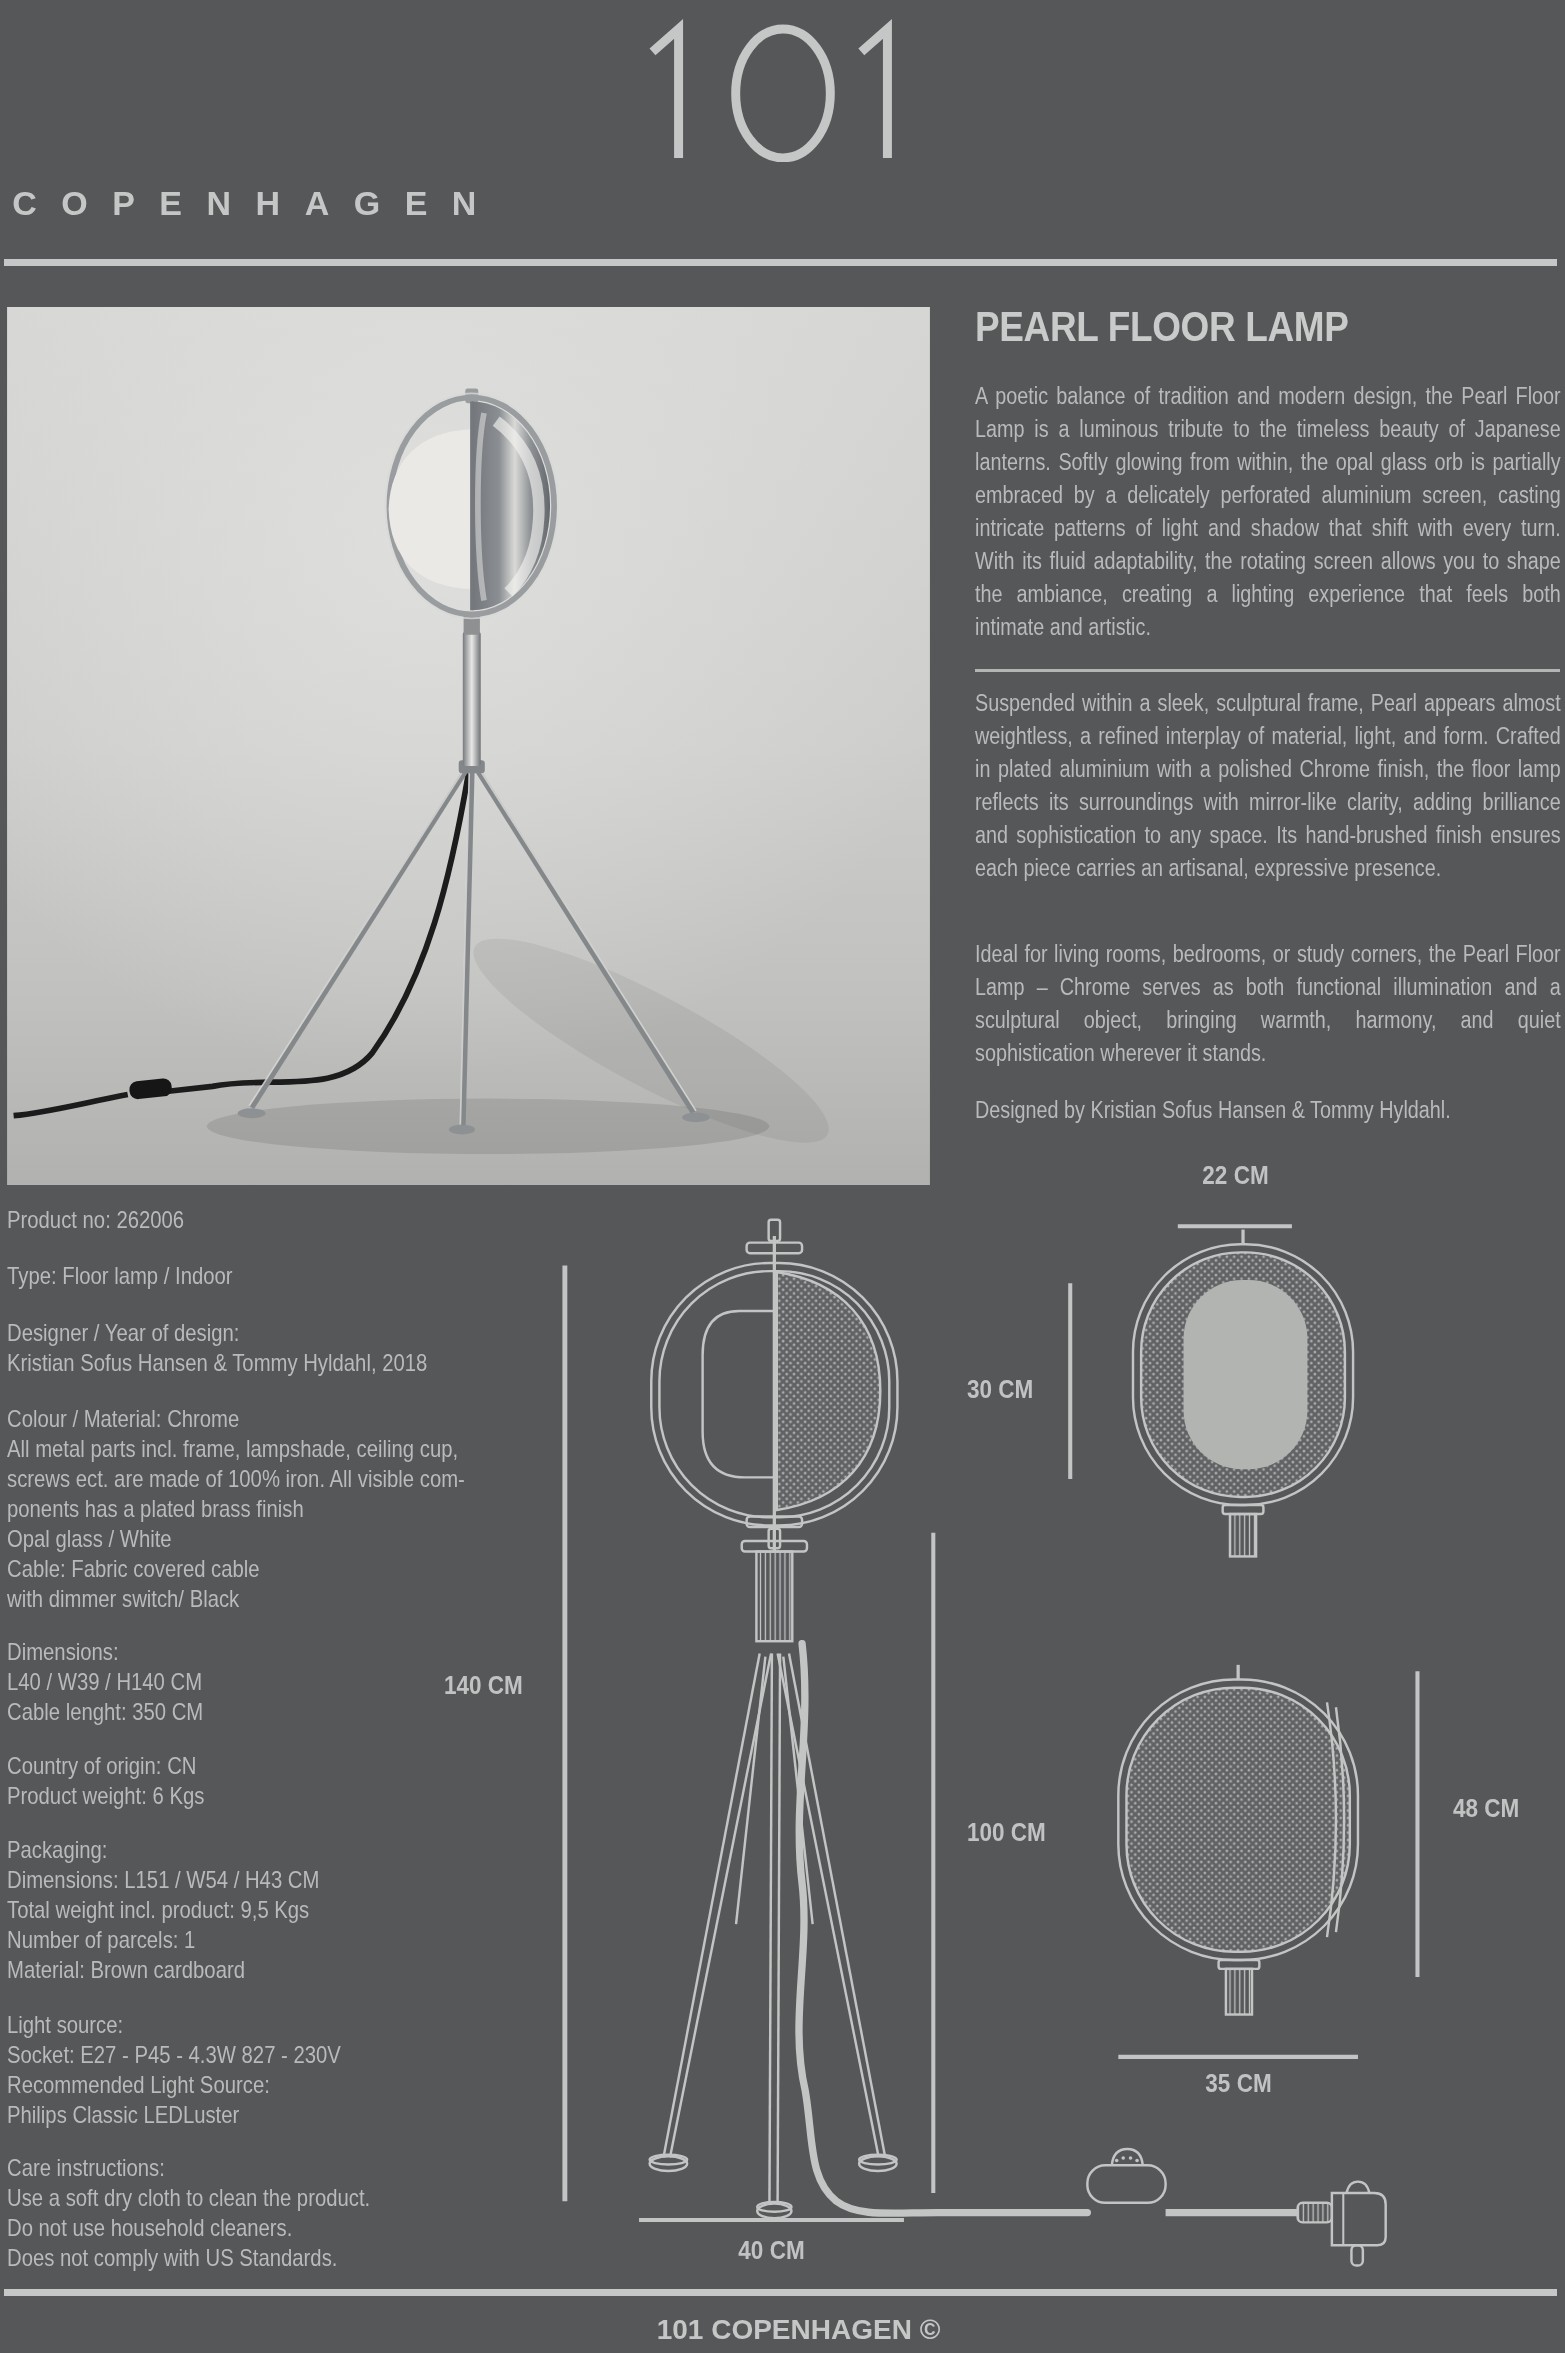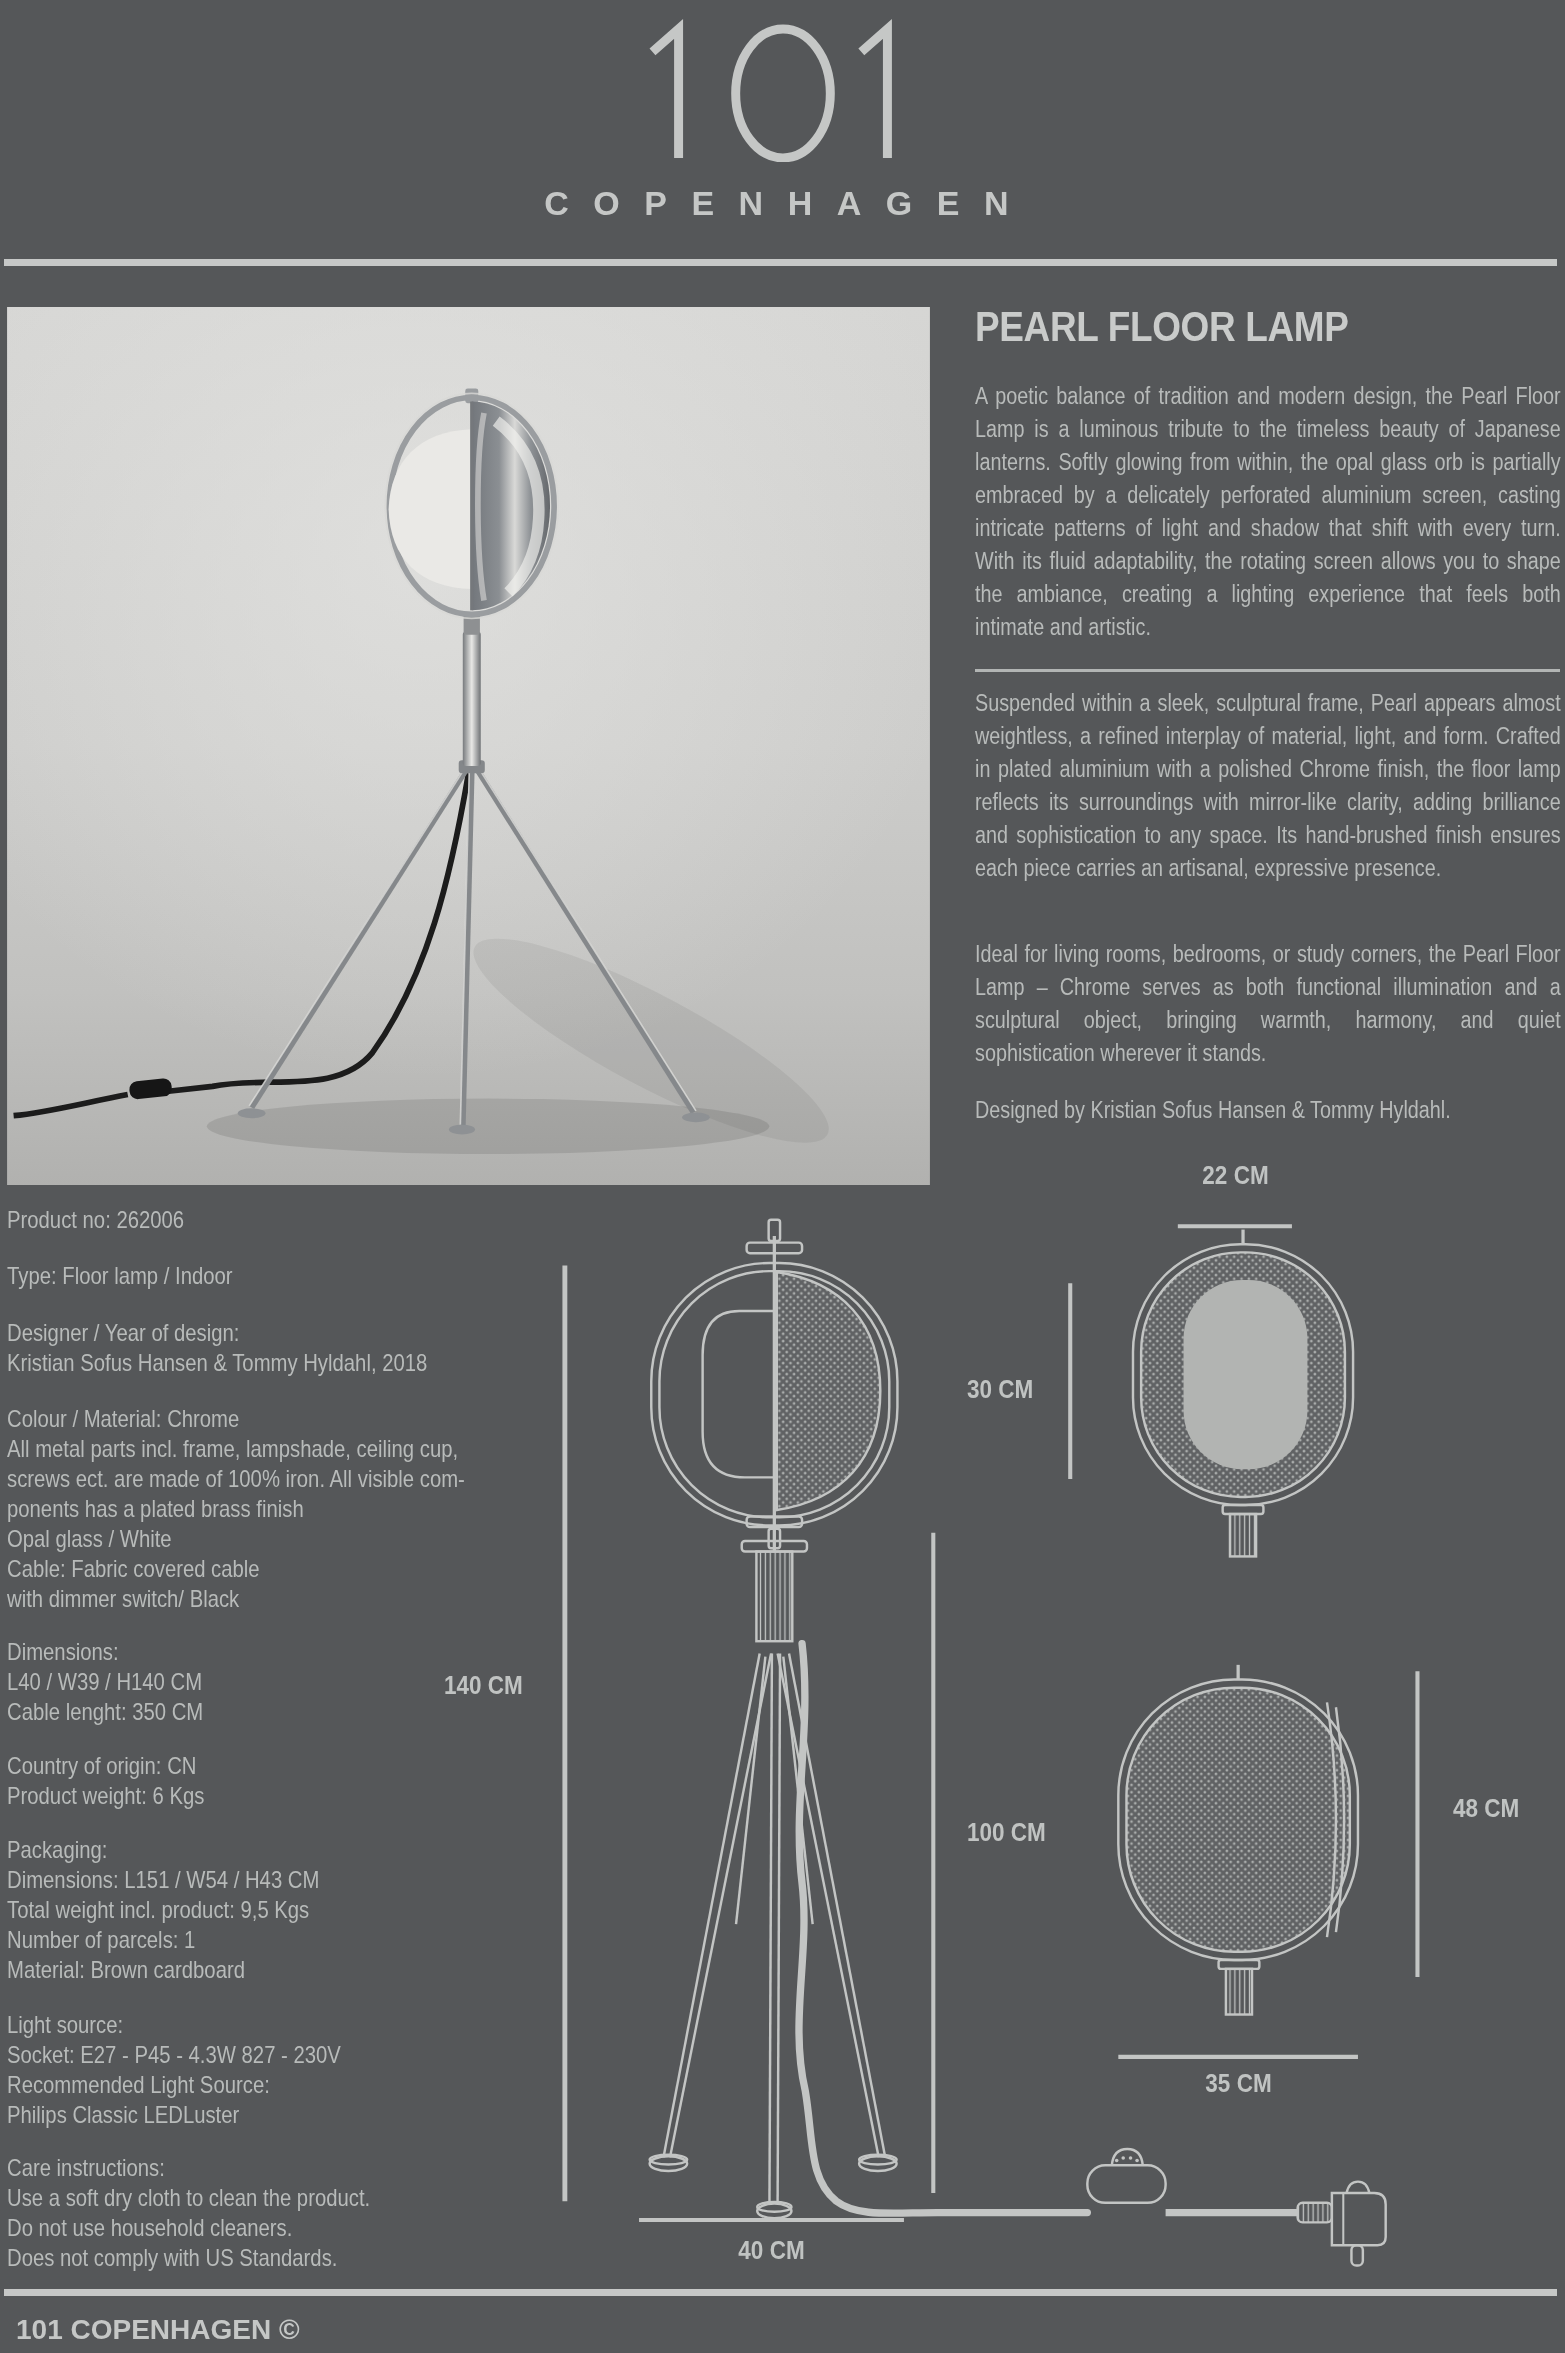--- a/index.html
+++ b/index.html
@@ -1,34 +1,34 @@
 <!DOCTYPE html>
 <html style="font-size:13px"><head>
 <meta charset="utf-8">
 <style>
   html,body{margin:0;padding:0;background:#555759;}
   .page{position:relative;width:1565px;height:2354px;background:#555759;overflow:hidden;
         font-family:"Liberation Sans", sans-serif;color:#babdbc;}
   .abs{position:absolute;}
   .hline{position:absolute;background:#c6c8c7;}
-  .logo-word{position:absolute;left:12.2px;right:0;top:184px;text-align:center;
+  .logo-word{position:absolute;left:12.2px;right:0;top:184px;
              font-size:34px;font-weight:bold;letter-spacing:24.5px;color:#c5c7c6;}
   .title{position:absolute;left:975px;top:303px;font-size:42px;font-weight:bold;color:#c9cbca;
          transform:scaleX(0.88);transform-origin:0 0;white-space:nowrap;letter-spacing:-0.4px;}
   .para{position:absolute;left:975px;width:681px;transform:scaleX(0.86);transform-origin:0 0;
         font-size:23px;line-height:33px;text-align:justify;color:#b8bbba;}
   .credit{position:absolute;left:975px;top:1097px;width:681px;transform:scaleX(0.86);
           transform-origin:0 0;font-size:23px;color:#b8bbba;}
   .text-divider{position:absolute;left:975px;top:669px;width:585px;height:3.3px;background:#b2b5b4;}
   .spec{position:absolute;left:7.3px;width:652px;transform:scaleX(0.86);transform-origin:0 0;
         font-size:23.6px;line-height:30px;white-space:pre-line;color:#b8bbba;}
   .dim{position:absolute;font-size:25px;font-weight:bold;color:#c0c3c2;white-space:nowrap;
        transform:scaleX(0.9);transform-origin:0 50%;}
   .dim.center{text-align:center;transform-origin:50% 50%;}
-  .footer-text{position:absolute;left:0;right:0;top:2314px;
+  .footer-text{position:absolute;left:16px;right:0;top:2314px;text-align:center;
                font-size:28px;font-weight:bold;color:#c5c7c6;padding-left:16px;}
   .photo{position:absolute;left:7.3px;top:307px;width:923px;height:878px;}
   svg{display:block;}
   .tech{position:absolute;left:0;top:0;}
 </style>
 </head>
 <body>
 
 <div class="page">
 

